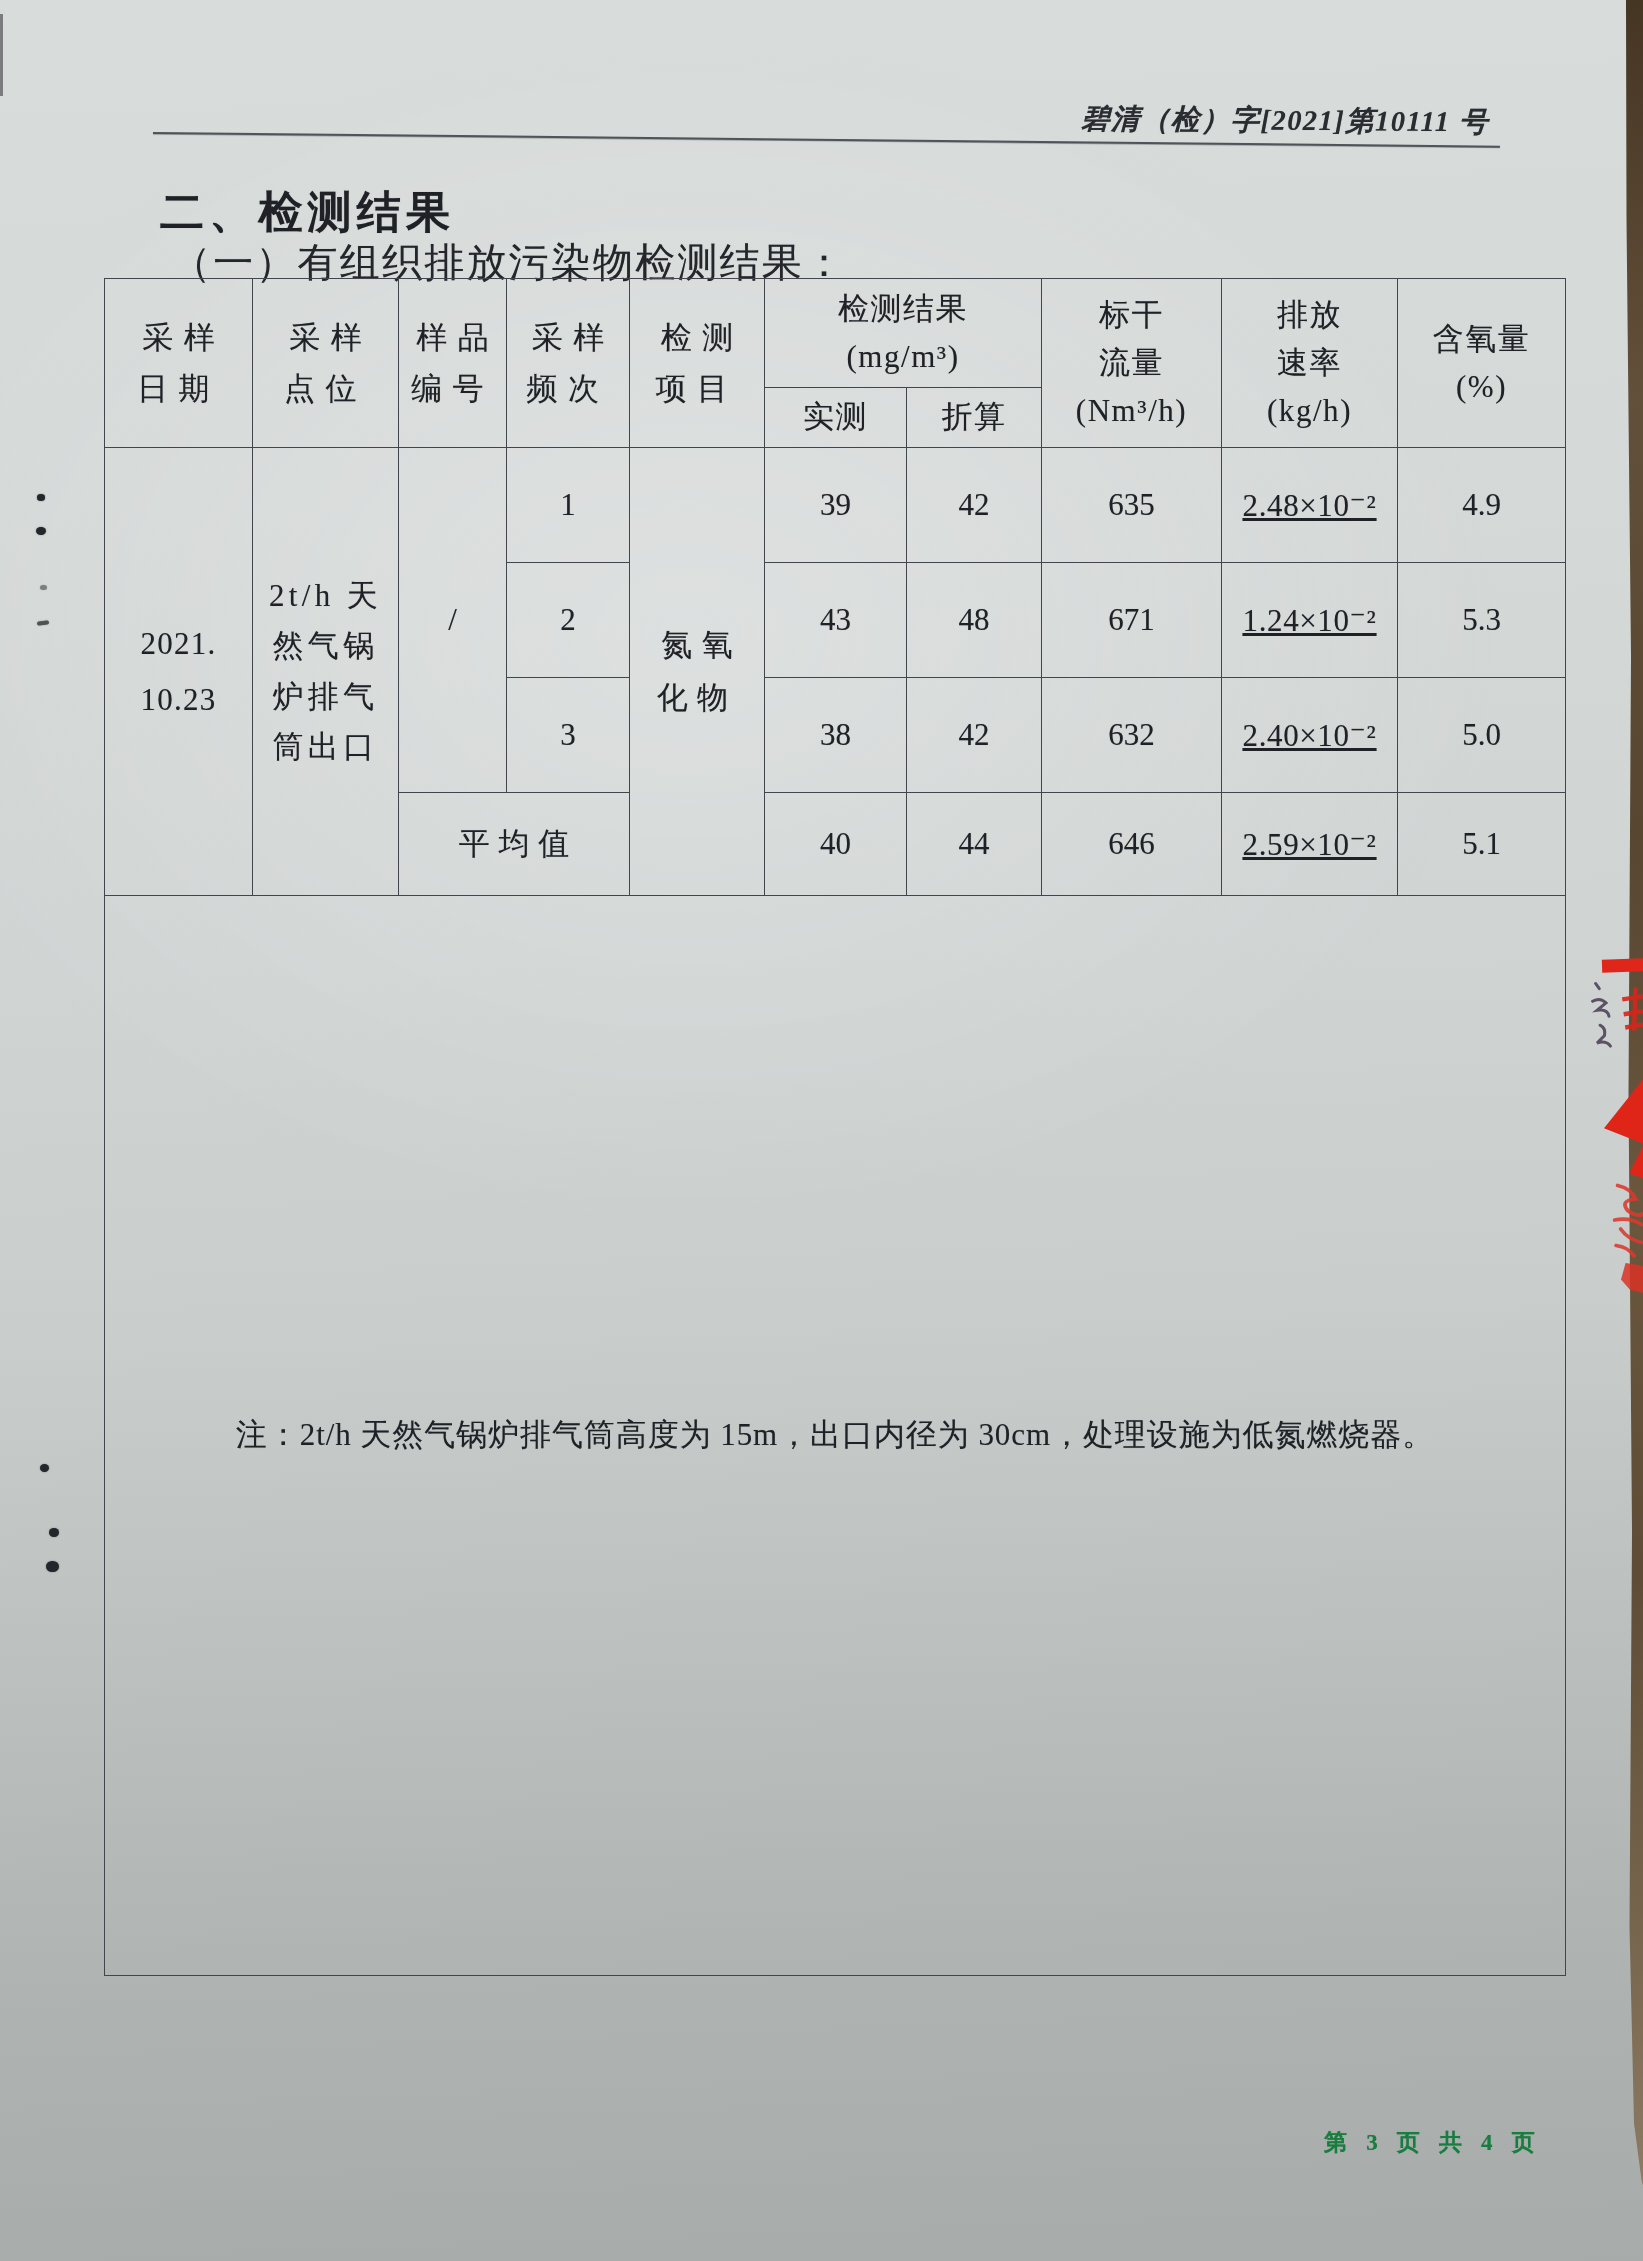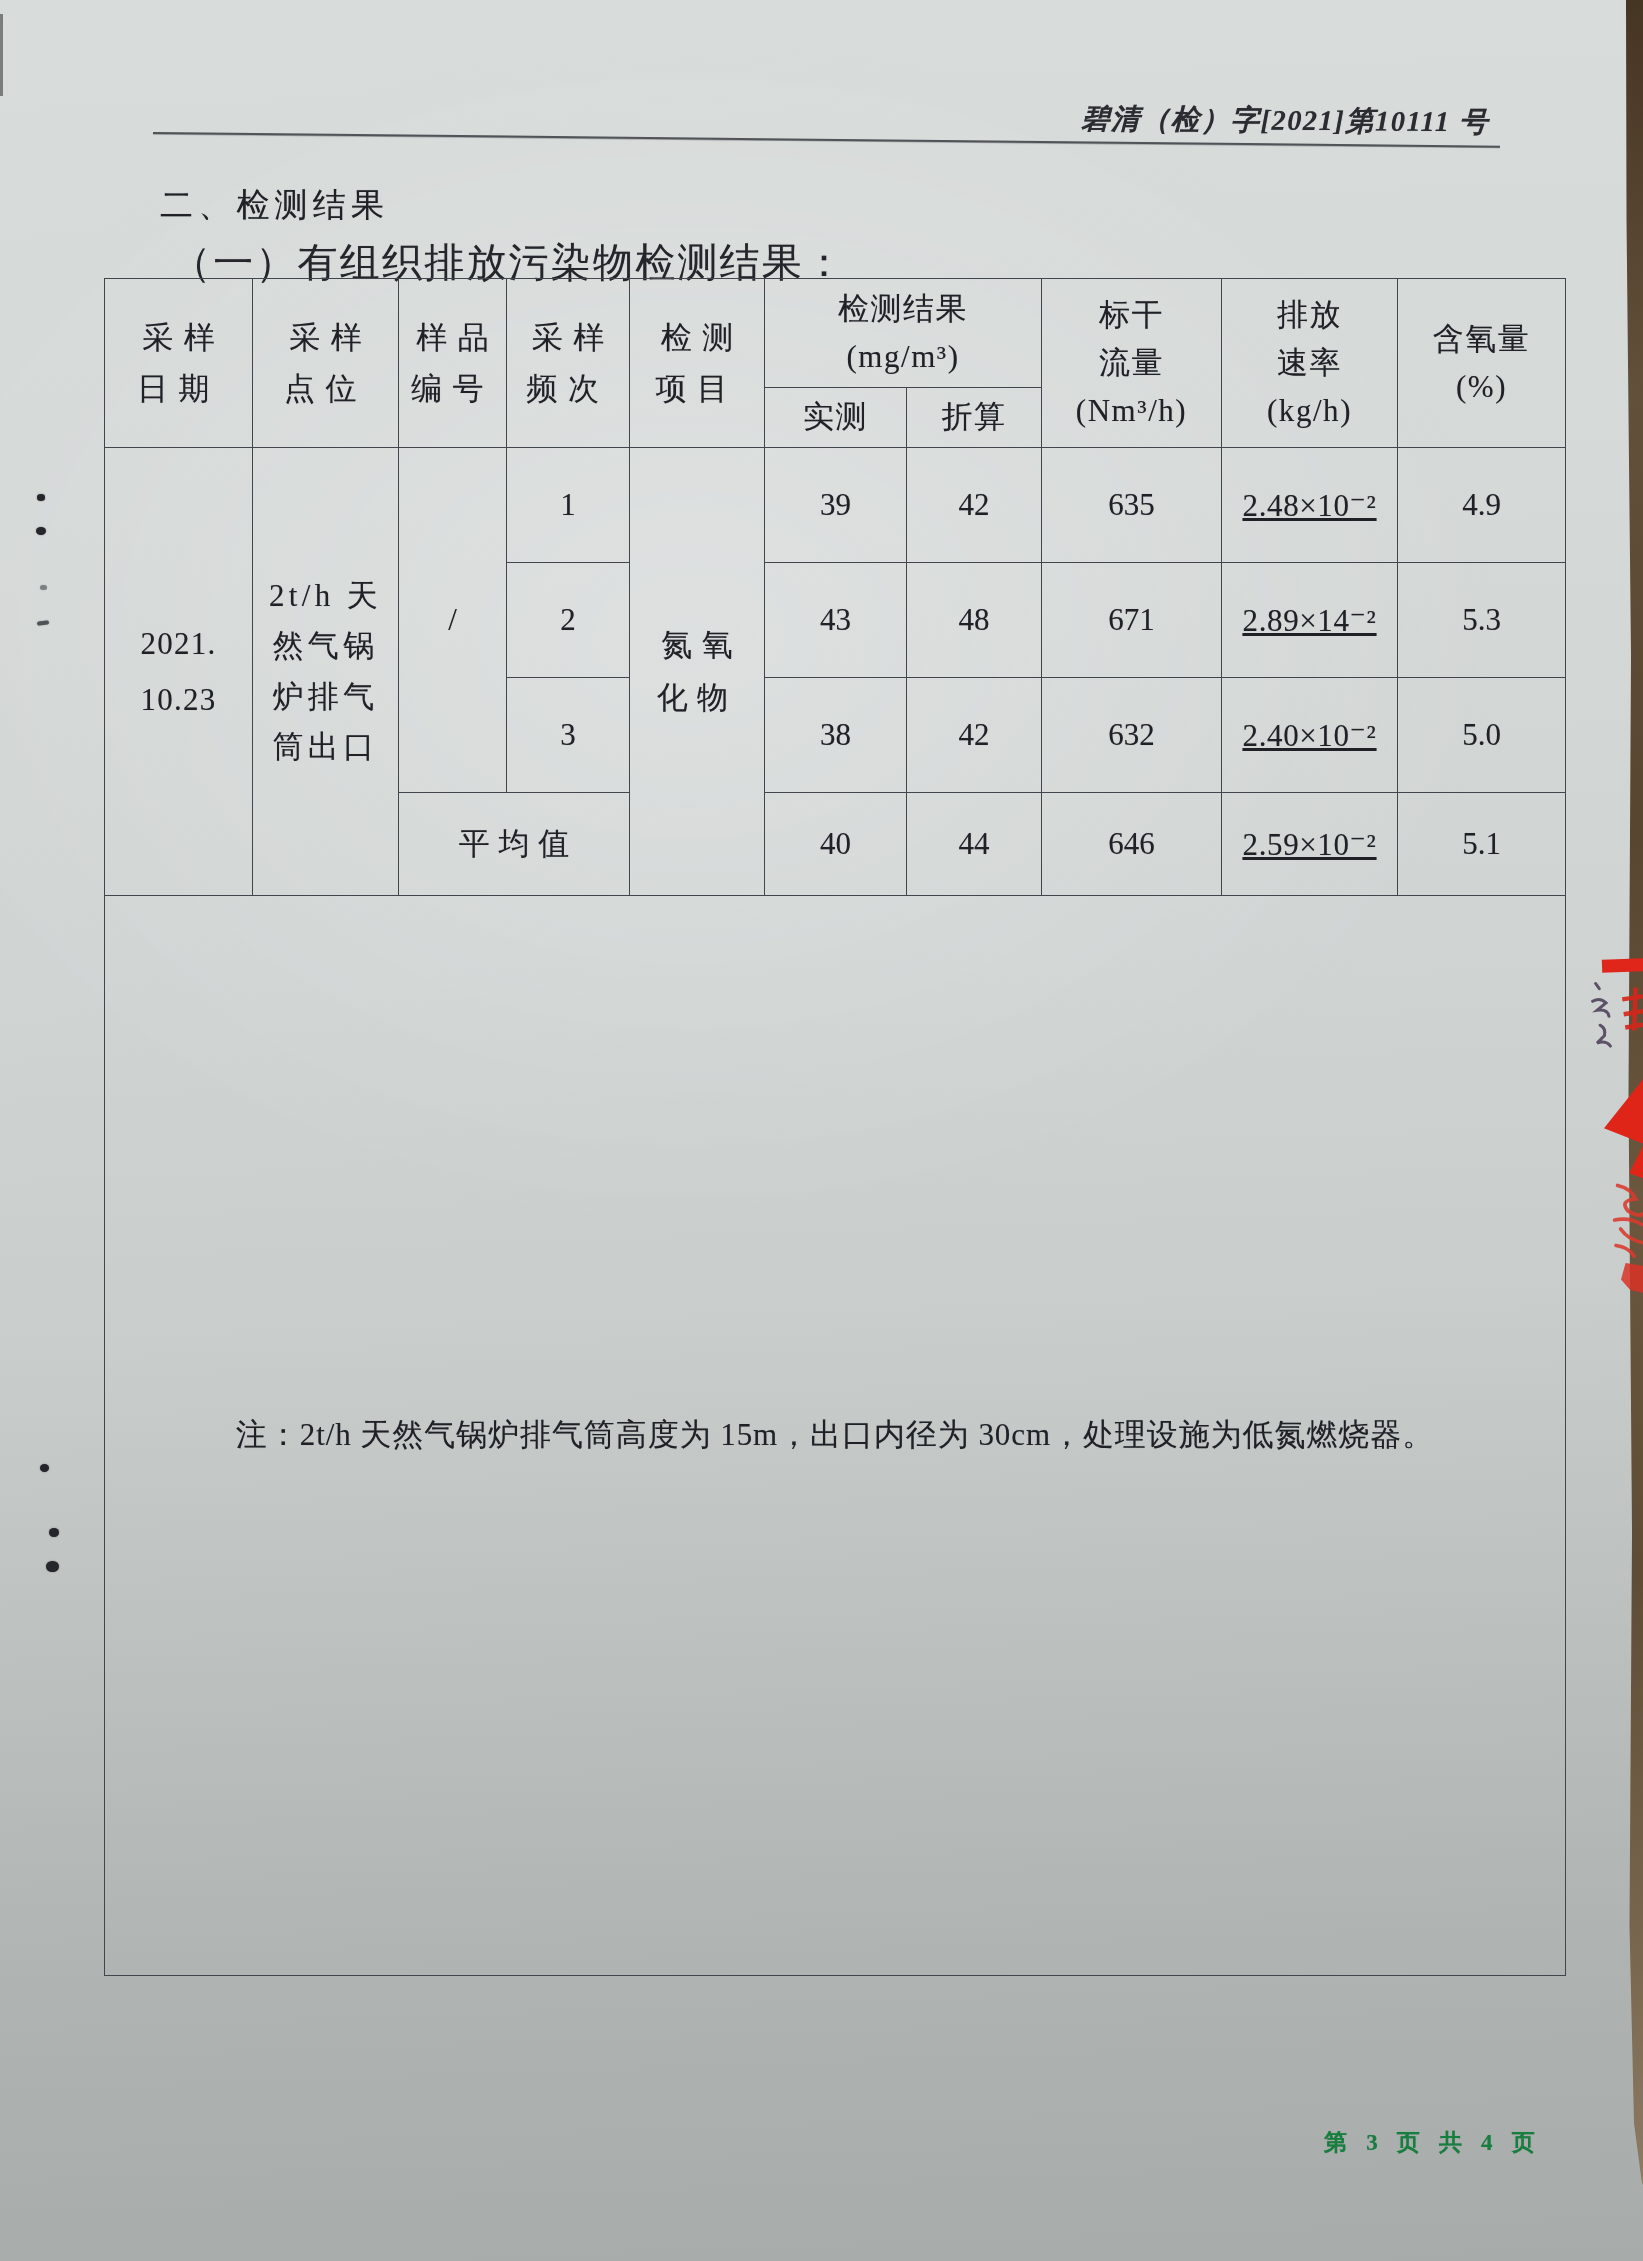--- a/index.html
+++ b/index.html
@@ -17,21 +17,21 @@
     font-size:28.4px;font-weight:bold;font-style:italic;letter-spacing:1.5px;
     color:#2a2c31;transform:rotate(.5deg);transform-origin:left center;
     text-shadow:0 0 0.7px rgba(40,40,45,.45);
   }
   .header-rule{
     left:153px;top:132px;width:1347px;height:2.2px;background:#505357;
     transform:rotate(.58deg);transform-origin:left center;
     box-shadow:0 0.7px 0.7px rgba(70,70,75,.4);
   }
   .section-title{
-    left:160px;top:183px;font-size:33px;font-weight:normal;letter-spacing:5.2px;
+    left:160px;top:183px;font-size:44px;font-weight:bold;letter-spacing:5.2px;
     color:#1f2126;text-shadow:0 0 0.7px rgba(35,35,40,.5);
   }
   .subsection-title{
     left:171px;top:235px;font-size:40px;letter-spacing:2.2px;color:#24262b;
     text-shadow:0 0 0.7px rgba(40,40,45,.4);
   }
   table.results{
     position:absolute;left:104px;top:278px;width:1461px;
     border-collapse:collapse;table-layout:fixed;
     border:1px solid #0369a1;
@@ -150,21 +150,21 @@
     <td class="numcell">42</td>
     <td class="numcell">635</td>
     <td class="ratecell">2.48×10⁻²</td>
     <td class="numcell">4.9</td>
   </tr>
   <tr class="r-d">
     <td class="numcell">2</td>
     <td class="numcell">43</td>
     <td class="numcell">48</td>
     <td class="numcell">671</td>
-    <td class="ratecell">2.89×14⁻²</td>
+    <td class="ratecell">1.24×10⁻²</td>
     <td class="numcell">5.3</td>
   </tr>
   <tr class="r-d">
     <td class="numcell">3</td>
     <td class="numcell">38</td>
     <td class="numcell">42</td>
     <td class="numcell">632</td>
     <td class="ratecell">2.40×10⁻²</td>
     <td class="numcell">5.0</td>
   </tr>

